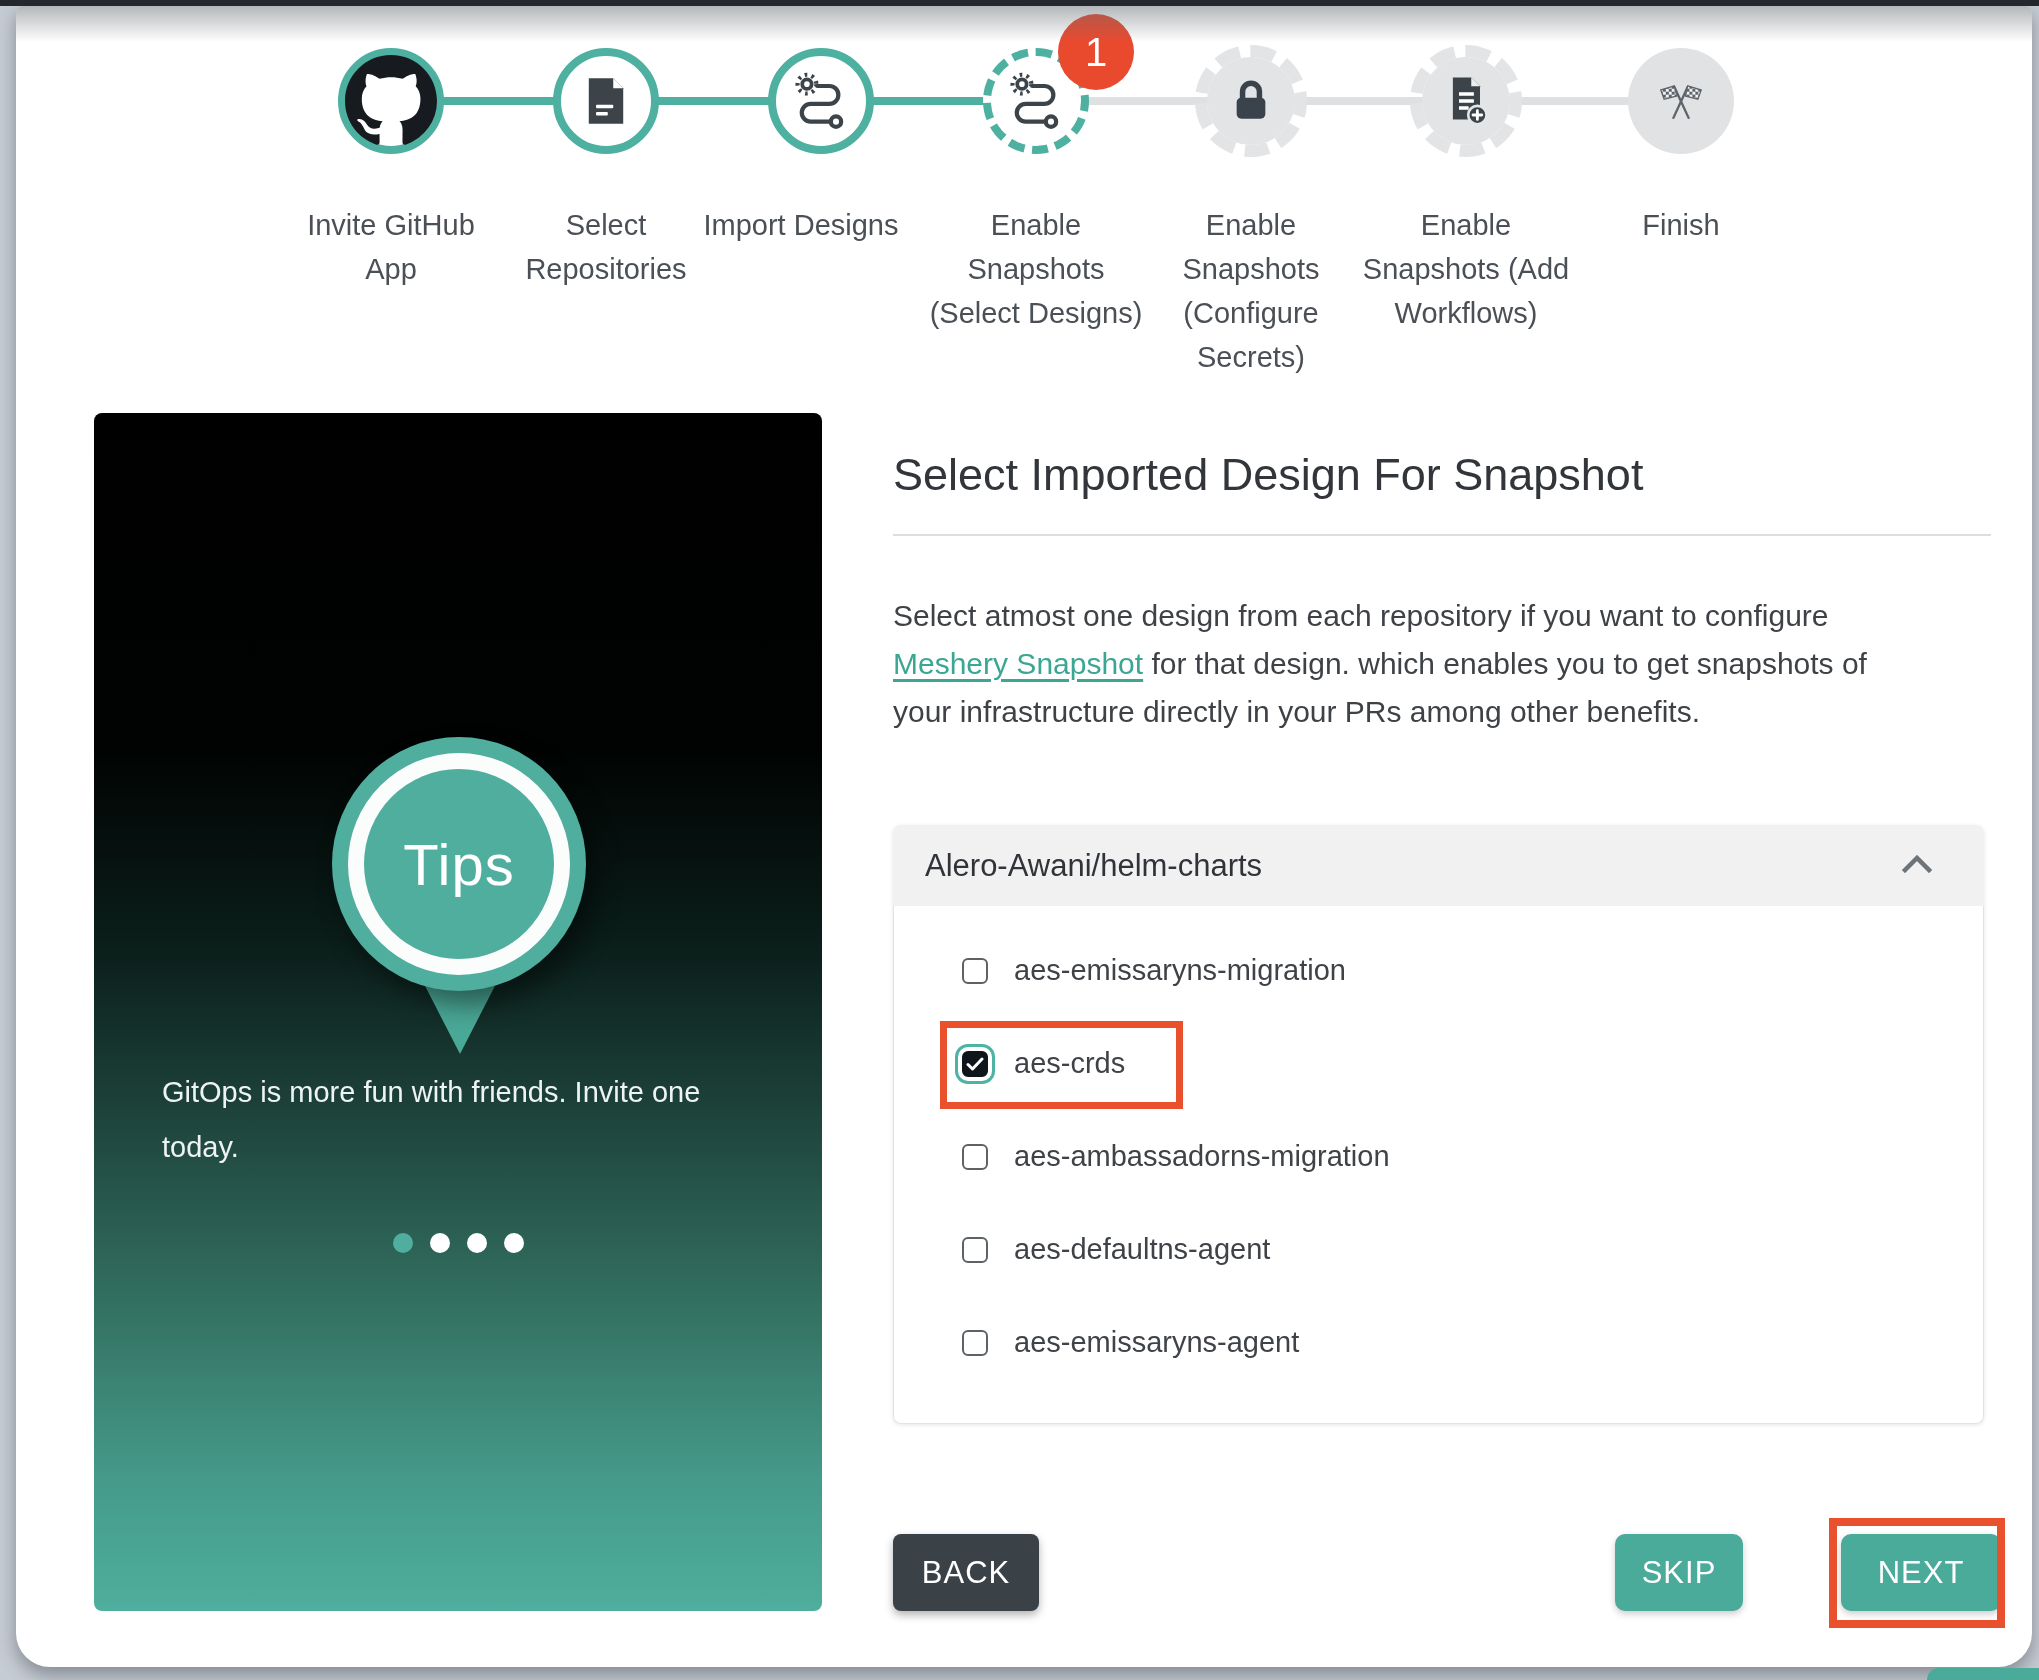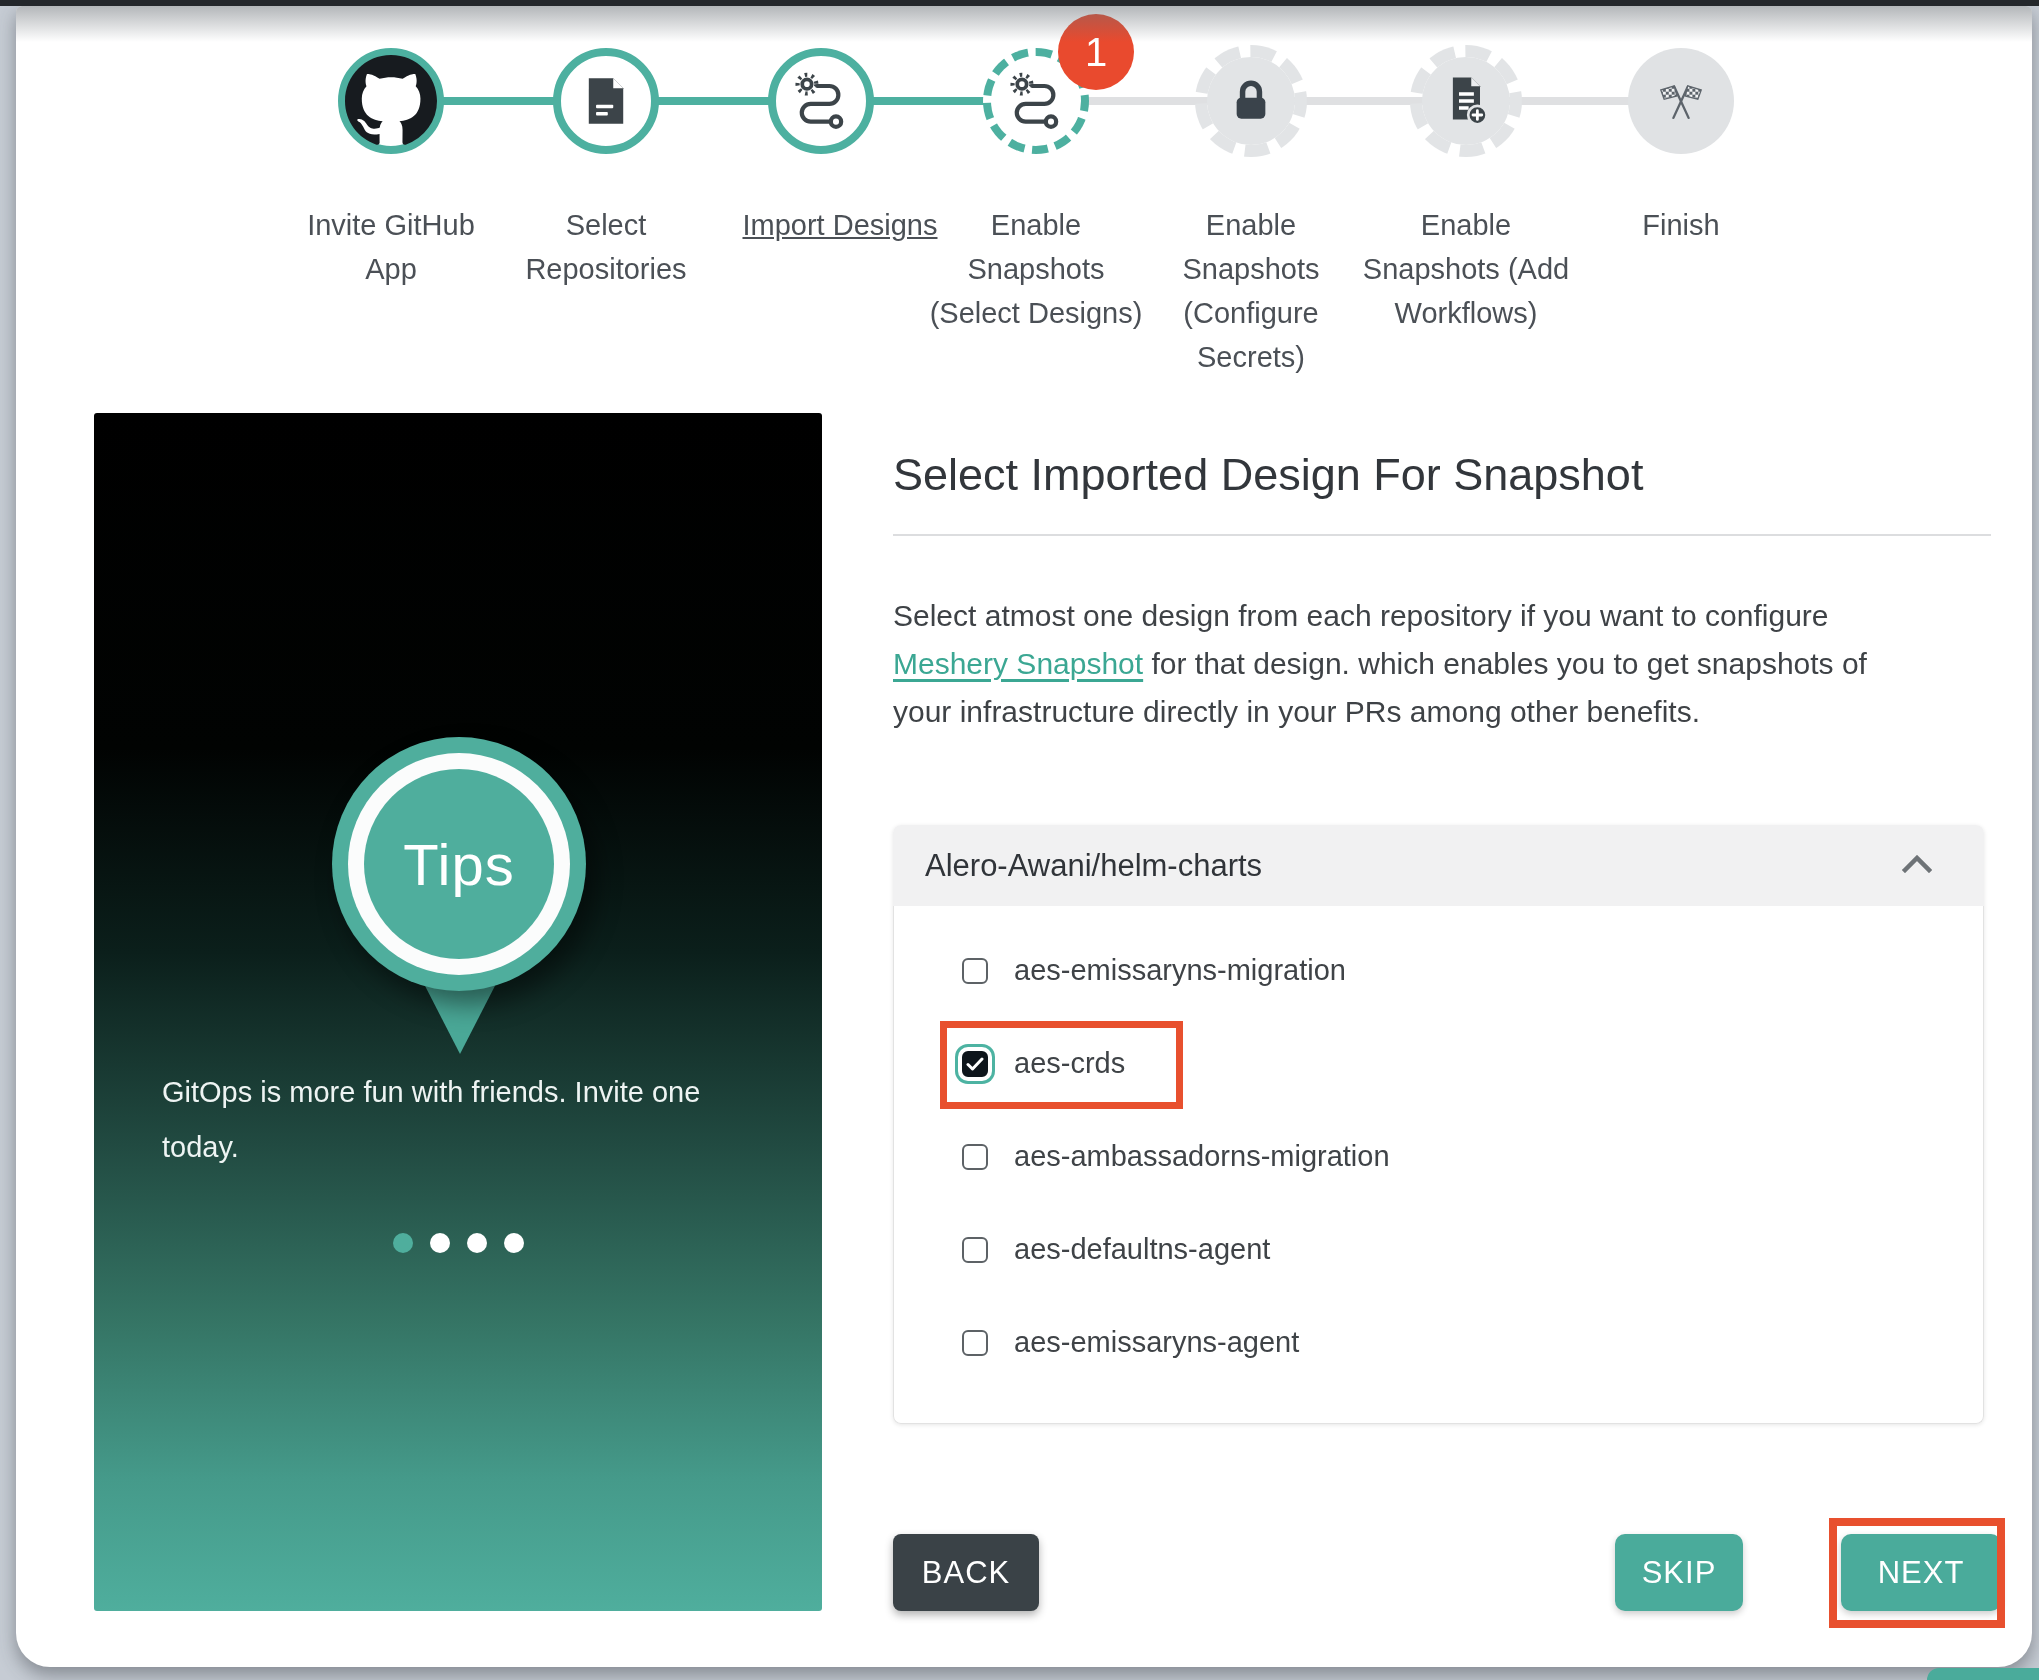--- a/index.html
+++ b/index.html
@@ -41,21 +41,21 @@
     color:#fff; font-size:40px; display:flex; align-items:center; justify-content:center;
     z-index:4;
   }
   .step-label {
     position:absolute; top:197px; transform:translateX(-50%);
     width:262px; text-align:center; font-size:29px; line-height:44px; color:#4b5056;
   }
   
   .tips-card {
     position:absolute; left:78px; top:407px; width:728px; height:1198px;
-    border-radius:3px;
+    border-radius:8px;
     background:linear-gradient(180deg,#000 0%,#010302 28%,#0b1f1b 45%,#214a41 61%,#357565 76%,#459a8a 89%,#4fae9d 100%);
     z-index:2;
   }
   .pin-tail {
     position:absolute; left:327px; top:565px; width:0; height:0;
     border-left:39px solid transparent; border-right:39px solid transparent;
     border-top:76px solid #4aa897;
   }
   .pin-outer {
     position:absolute; left:238px; top:324px; width:254px; height:254px;
@@ -166,21 +166,21 @@
       <div class="step-circle c-completed" style="left: 805px;">
         <span style="display: flex;">
           <svg viewBox="0 0 64 64" width="60" height="60" fill="none" stroke="#3c4449">
             <circle cx="17" cy="14" r="5" stroke-width="4"></circle>
             <circle cx="17" cy="14" r="10" stroke-width="4.5" stroke-dasharray="2.8 4.6"></circle>
             <path d="M28 16h13a9.5 9.5 0 0 1 0 19H21a9.5 9.5 0 0 0 0 19h21" stroke-width="4.5" stroke-linecap="round"></path>
             <circle cx="48" cy="54" r="5.5" stroke-width="4.5"></circle>
           </svg>
         </span>
       </div>
-      <div class="step-label" style="left: 824px; text-decoration: underline;">
+      <div class="step-label" style="left: 785px;">
         <div>Import Designs</div>
       </div>
       <div class="step-circle c-current" style="left: 1020px;">
         <span style="display: flex;">
           <svg viewBox="0 0 64 64" width="60" height="60" fill="none" stroke="#3c4449">
             <circle cx="17" cy="14" r="5" stroke-width="4"></circle>
             <circle cx="17" cy="14" r="10" stroke-width="4.5" stroke-dasharray="2.8 4.6"></circle>
             <path d="M28 16h13a9.5 9.5 0 0 1 0 19H21a9.5 9.5 0 0 0 0 19h21" stroke-width="4.5" stroke-linecap="round"></path>
             <circle cx="48" cy="54" r="5.5" stroke-width="4.5"></circle>
           </svg>

